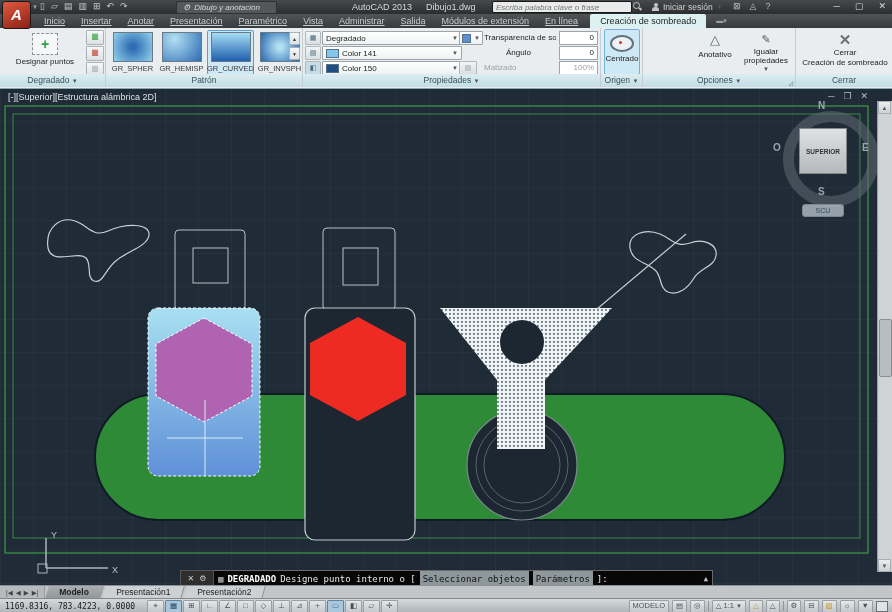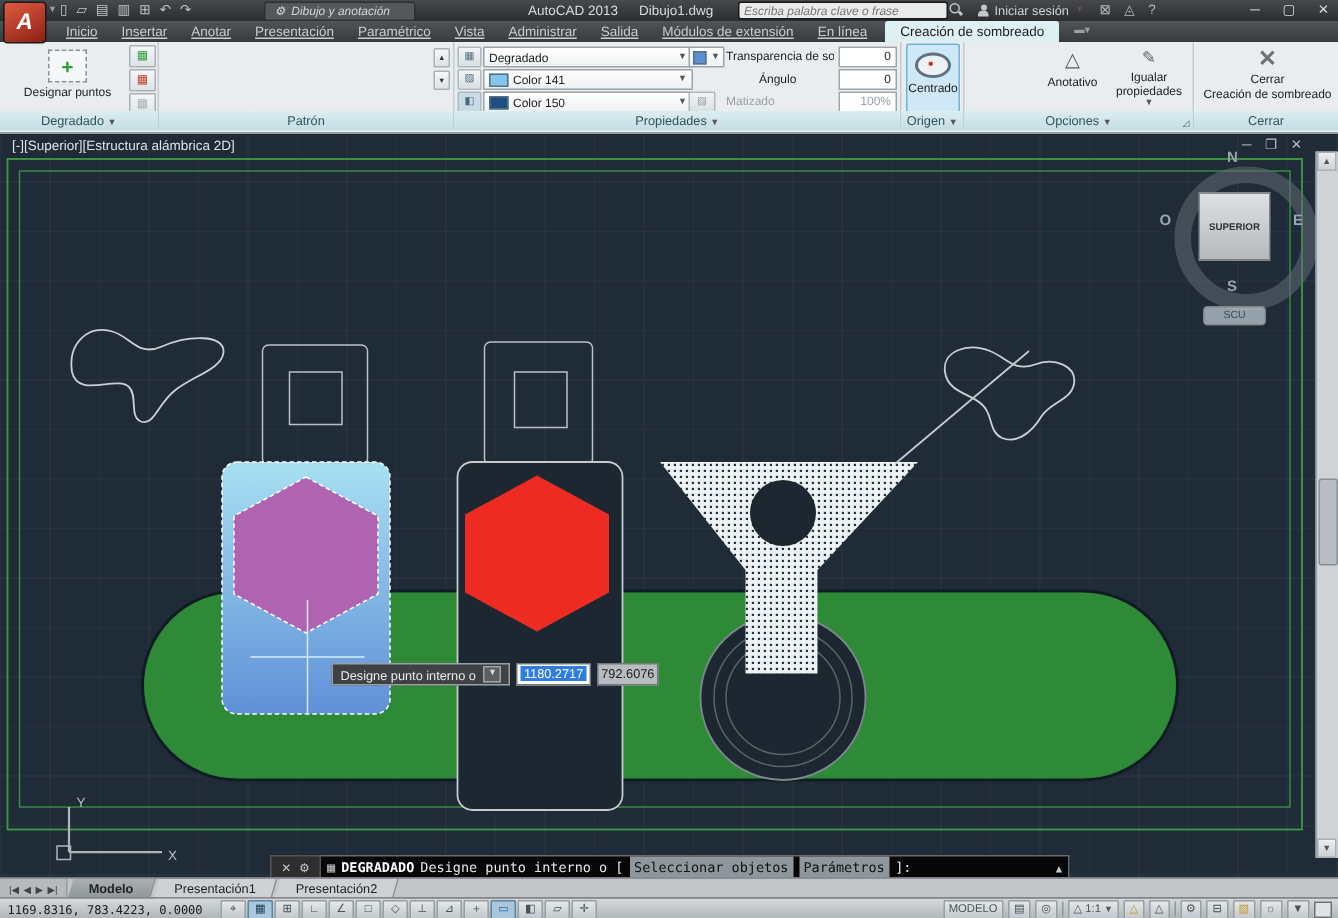--- a/index.html
+++ b/index.html
@@ -220,20 +220,38 @@
         <div class="sbt" style="color:#2e9e3a;">▦</div>
         <div class="sbt" style="color:#c23a2a;">▦</div>
         <div class="sbt" style="color:#aab2b6;">▦</div>
       </div>
       <div class="rlabel">
         <span>Degradado</span> <span class="dd">▼</span>
       </div>
     </div>
 
     <div class="rgroup" style="left:106px;width:197px;">
+      <div style="position:absolute;left:3px;top:2px;display:flex;gap:2px;">
+        <div class="swatch">
+          <div class="sw-img sw1"></div>
+          <div class="sw-lbl">GR_SPHER</div>
+        </div>
+        <div class="swatch">
+          <div class="sw-img sw2"></div>
+          <div class="sw-lbl">GR_HEMISP</div>
+        </div>
+        <div class="swatch sel">
+          <div class="sw-img sw3"></div>
+          <div class="sw-lbl">GR_CURVED</div>
+        </div>
+        <div class="swatch">
+          <div class="sw-img sw4"></div>
+          <div class="sw-lbl">GR_INVSPH</div>
+        </div>
+      </div>
       <div style="position:absolute;right:2px;top:4px;display:flex;flex-direction:column;gap:2px;">
         <div class="sbt" style="width:9px;height:11px;font-size:5px;">▲</div>
         <div class="sbt" style="width:9px;height:11px;font-size:5px;">▼</div>
       </div>
       <div class="rlabel"><span>Patrón</span></div>
     </div>
 
     <div class="rgroup" style="left:303px;width:298px;">
       <div class="micon" style="left:2px;top:3px;">▦</div>
       <div class="micon" style="left:2px;top:18px;">▨</div>
@@ -381,30 +399,20 @@
       <div id="vc-face">SUPERIOR</div>
       <div id="vc-scu">SCU</div>
     </div>
 
     <div id="vscroll">
       <div class="arr" style="top:0;">▲</div>
       <div id="vs-thumb"></div>
       <div class="arr" style="bottom:0;">▼</div>
     </div>
 
-    <div id="dyninput">
-      <div id="di-prompt">
-        <span>Designe punto interno o</span>
-        <span id="di-kbd">▼</span>
-      </div>
-      <div class="di-box" id="di-x">
-        <span style="background-color: rgb(47, 125, 225);">1180.2717</span>
-      </div>
-      <div class="di-box" id="di-y">792.6076</div>
-    </div>
 
 
     <div id="cmdbar">
       <div id="cmdtools">
         <span>✕</span>
         <span>⚙</span>
       </div>
       <div id="cmdmain">
         <span id="cmd-hatchic">▦</span>
         <span id="cmd-name">DEGRADADO</span>

